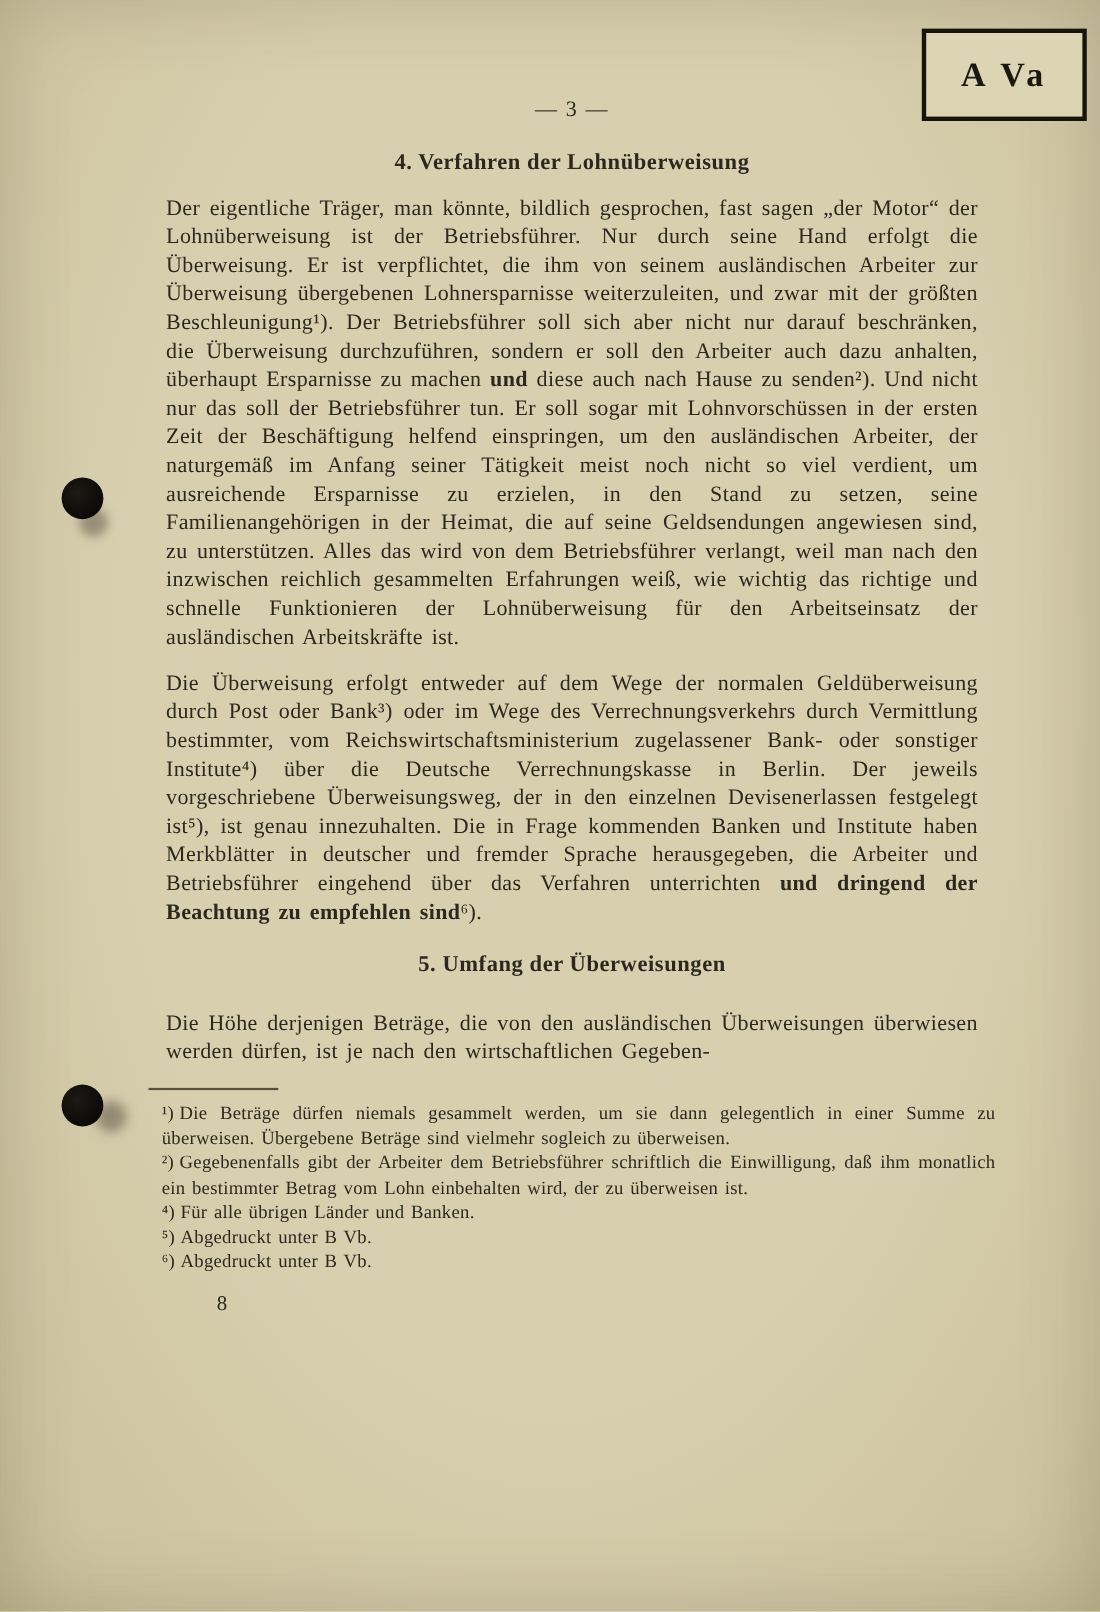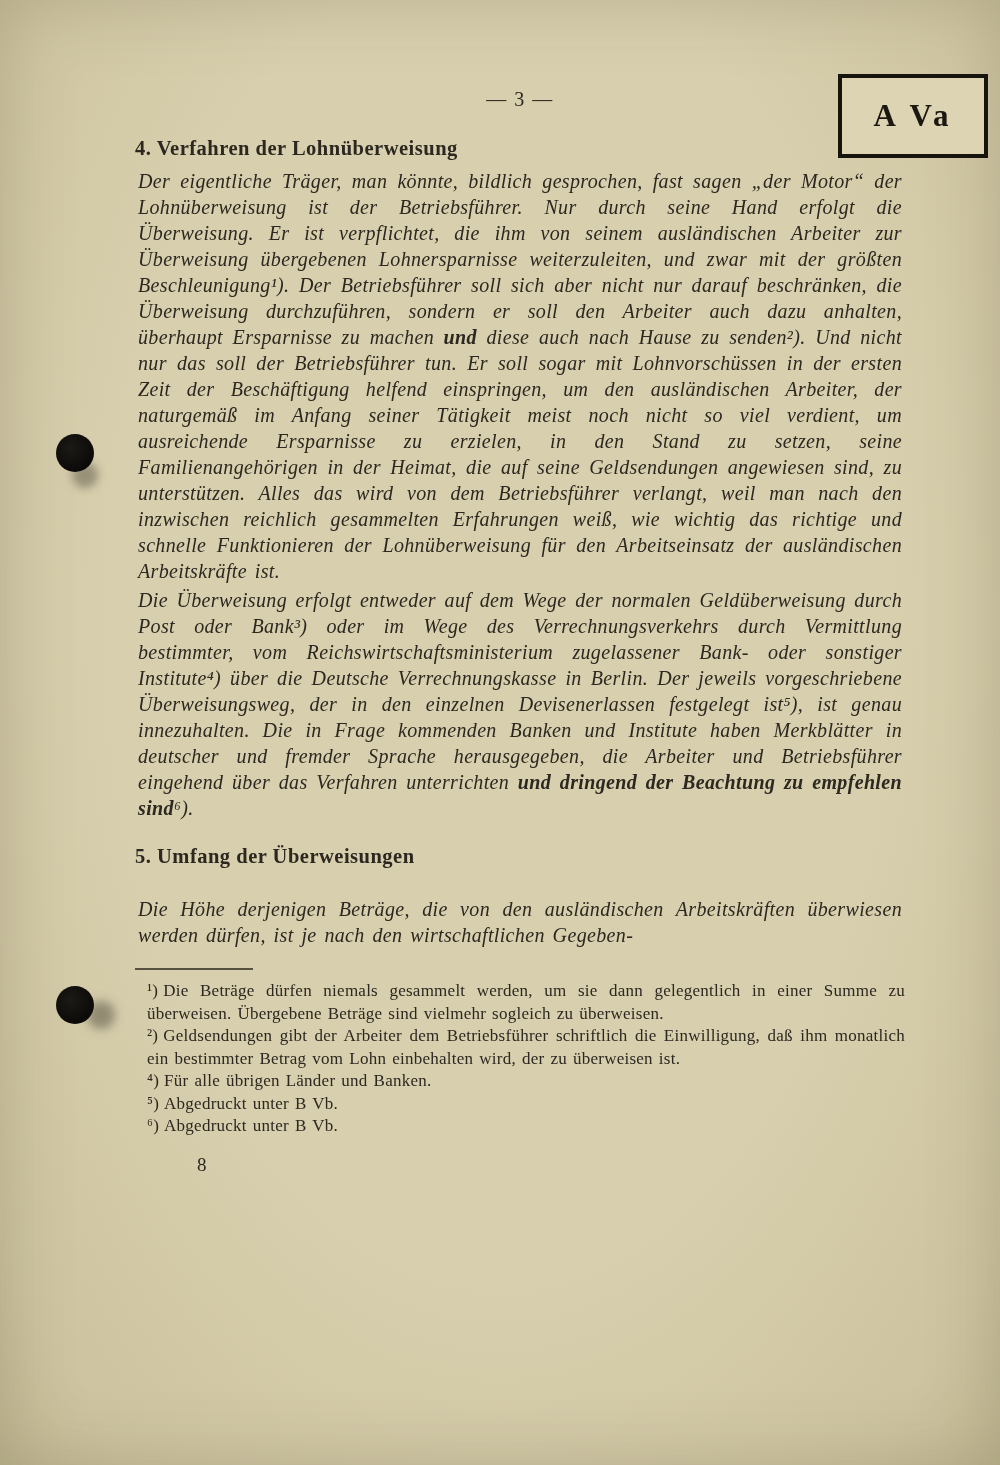--- a/index.html
+++ b/index.html
@@ -19,35 +19,34 @@
     top: 0;
     width: 770px;
   }
   .page-number {
     margin-top: 88px;
     text-align: center;
     font-size: 20px;
     letter-spacing: 1.5px;
   }
   .heading {
-    text-align: left;
+    text-align: center;
     font-weight: bold;
     font-size: 20.5px;
     margin: 26px 0 8px 0;
     letter-spacing: 0.5px;
   }
   .heading-5 { margin-top: 24px; margin-bottom: 28px; }
   .body-par {
-    margin: 3px;
+    margin: 16px;
     text-align: justify;
     font-size: 20px;
     line-height: 26px;
     letter-spacing: 0.35px;
     word-spacing: 2.5px;
-    font-style: italic;
   }
   .footnote-rule {
     width: 118px;
     height: 0;
     border: none;
     border-top: 2px solid #575240;
     margin: 20px 0 10px 0;
   }
   .footnotes {
     font-size: 17px;
@@ -69,21 +68,20 @@
     top: 26px;
     right: 12px;
     width: 150px;
     height: 84px;
     border: 4px solid #17140e;
     background: #ddd4b3;
     display: flex;
     align-items: center;
     justify-content: center;
     box-sizing: border-box;
-    margin-top: 48px;
   }
   .stamp-text {
     font-weight: bold;
     font-size: 31px;
     letter-spacing: 4px;
     color: #1b1812;
   }
   .hole {
     position: absolute;
     left: 56px;
@@ -117,30 +115,30 @@
 
     <div class="page-number">— 3 —</div>
 
     <h2 class="heading">4. Verfahren der Lohnüberweisung</h2>
 
     <p class="body-par"><span>Der eigentliche Träger, man könnte, bildlich gesprochen, fast sagen „der Motor“ der Lohnüberweisung ist der Betriebsführer. Nur durch seine Hand erfolgt die Überweisung. Er ist verpflichtet, die ihm von seinem ausländischen Arbeiter zur Überweisung übergebenen Lohnersparnisse weiterzuleiten, und zwar mit der größten Beschleunigung¹). Der Betriebsführer soll sich aber nicht nur darauf beschränken, die Überweisung durchzuführen, sondern er soll den Arbeiter auch dazu anhalten, überhaupt Ersparnisse zu machen </span><span style="font-weight: bold;">und</span><span> diese auch nach Hause zu senden²). Und nicht nur das soll der Betriebsführer tun. Er soll sogar mit Lohnvorschüssen in der ersten Zeit der Beschäftigung helfend einspringen, um den ausländischen Arbeiter, der naturgemäß im Anfang seiner Tätigkeit meist noch nicht so viel verdient, um ausreichende Ersparnisse zu erzielen, in den Stand zu setzen, seine Familienangehörigen in der Heimat, die auf seine Geldsendungen angewiesen sind, zu unterstützen. Alles das wird von dem Betriebsführer verlangt, weil man nach den inzwischen reichlich gesammelten Erfahrungen weiß, wie wichtig das richtige und schnelle Funktionieren der Lohnüberweisung für den Arbeitseinsatz der ausländischen Arbeitskräfte ist.</span></p>
     <p class="body-par"><span>Die Überweisung erfolgt entweder auf dem Wege der normalen Geldüberweisung durch Post oder Bank³) oder im Wege des Verrechnungsverkehrs durch Vermittlung bestimmter, vom Reichswirtschaftsministerium zugelassener Bank- oder sonstiger Institute⁴) über die Deutsche Verrechnungskasse in Berlin. Der jeweils vorgeschriebene Überweisungsweg, der in den einzelnen Devisenerlassen festgelegt ist⁵), ist genau innezuhalten. Die in Frage kommenden Banken und Institute haben Merkblätter in deutscher und fremder Sprache herausgegeben, die Arbeiter und Betriebsführer eingehend über das Verfahren unterrichten </span><span style="font-weight: bold;">und dringend der Beachtung zu empfehlen sind</span><span>⁶).</span></p>
 
     <h2 class="heading heading-5">5. Umfang der Überweisungen</h2>
 
-    <p class="body-par"><span>Die Höhe derjenigen Beträge, die von den ausländischen Arbeitskräften überwiesen werden dürfen, ist je nach den wirtschaftlichen Gegeben-</span></p>
+    <p class="body-par"><span>Die Höhe derjenigen Beträge, die von den ausländischen Überweisungen überwiesen werden dürfen, ist je nach den wirtschaftlichen Gegeben-</span></p>
 
     <div class="footnote-rule"></div>
 
     <div class="footnotes">
       <div class="footnote">
         <span class="fn-marker">¹)</span><span>Die Beträge dürfen niemals gesammelt werden, um sie dann gelegentlich in einer Summe zu überweisen. Übergebene Beträge sind vielmehr sogleich zu überweisen.</span>
       </div>
       <div class="footnote">
-        <span class="fn-marker">²)</span><span>Geldsendungen gibt der Arbeiter dem Betriebsführer schriftlich die Einwilligung, daß ihm monatlich ein bestimmter Betrag vom Lohn einbehalten wird, der zu überweisen ist.</span>
+        <span class="fn-marker">²)</span><span>Gegebenenfalls gibt der Arbeiter dem Betriebsführer schriftlich die Einwilligung, daß ihm monatlich ein bestimmter Betrag vom Lohn einbehalten wird, der zu überweisen ist.</span>
       </div>
       <div class="footnote">
         <span class="fn-marker">⁴)</span><span>Für alle übrigen Länder und Banken.</span>
       </div>
       <div class="footnote">
         <span class="fn-marker">⁵)</span><span>Abgedruckt unter B Vb.</span>
       </div>
       <div class="footnote">
         <span class="fn-marker">⁶)</span><span>Abgedruckt unter B Vb.</span>
       </div>

